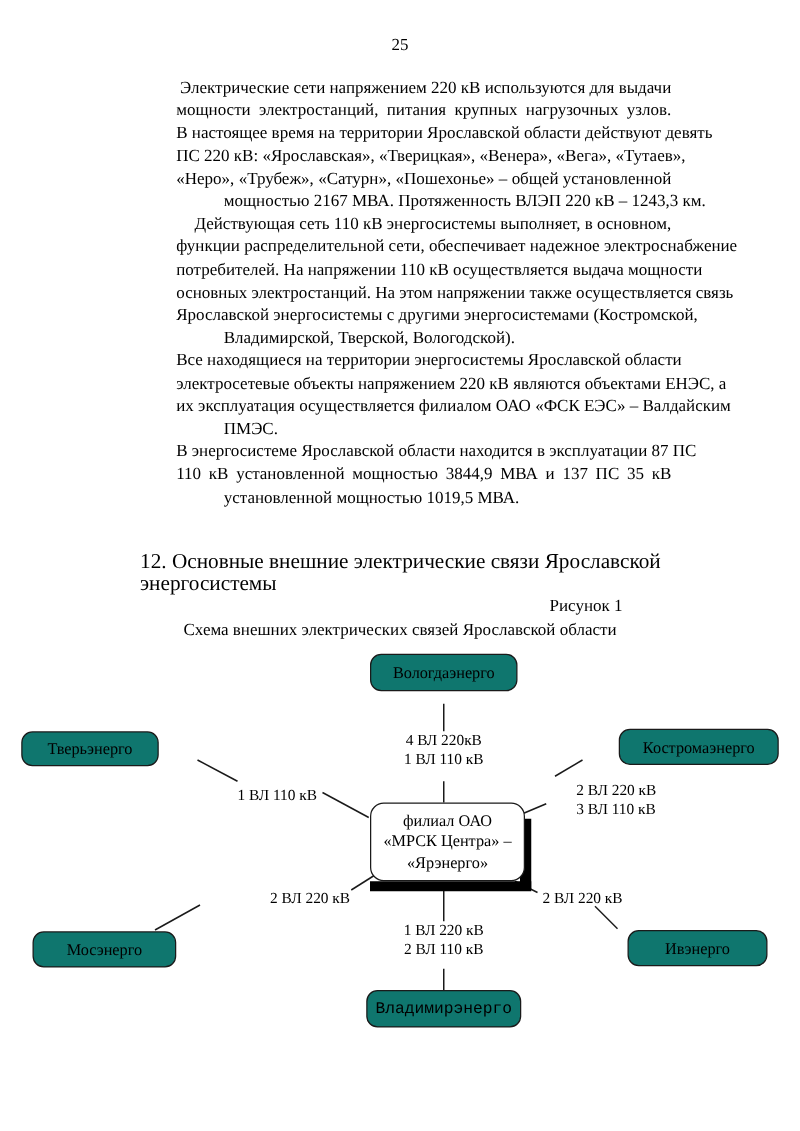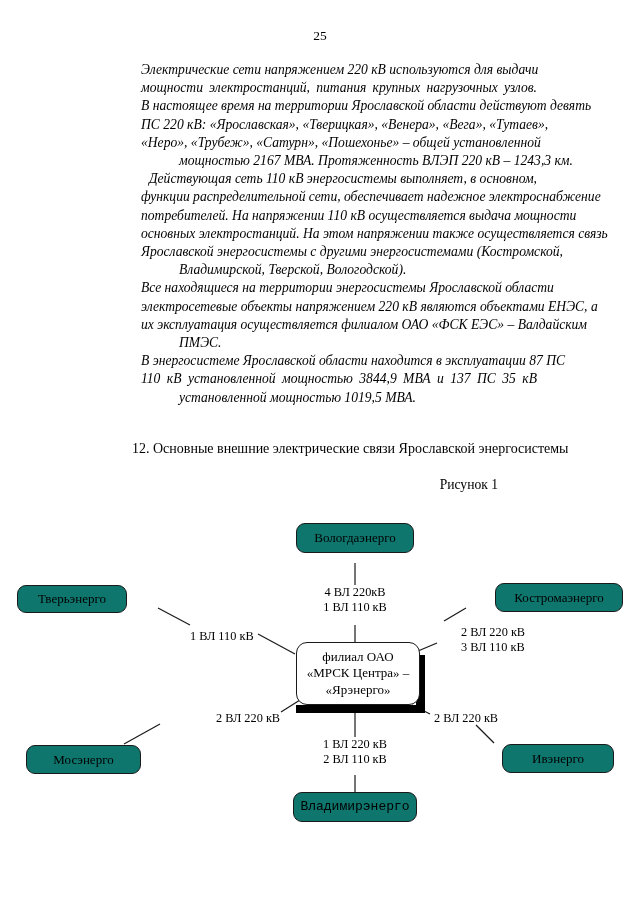--- a/index.html
+++ b/index.html
@@ -52,29 +52,29 @@
   }
   .jrow {
     display: flex;
     justify-content: space-between;
     white-space: nowrap;
   }
   .jrow.natural {
     display: block;
     white-space: normal;
   }
-  .jrow .w { display: inline-block; font-style: italic; }
+  .jrow .w { display: inline-block; }
 
   
   .section-caption {
     position: absolute;
-    left: 132px;
+    left: 112px;
     top: 440px;
     width: 460px;
-    font-size: 14px;
+    font-size: 17px;
     line-height: 18px;
   }
 
   .figure-label {
     position: absolute;
     right: 58px;
     top: 476px;
     font-size: 13.6px;
     line-height: 17px;
   }
@@ -232,20 +232,21 @@
         <span class="w">установленной мощностью 1019,5 МВА.</span>
       </div>
     </div>
 
 
   </div>
 
   <div class="section-caption">12. Основные внешние электрические связи Ярославской энергосистемы</div>
 
   <div class="figure-label">Рисунок 1</div>
+  <div class="figure-title">Схема внешних электрических связей Ярославской области</div>
 
   <div class="diagram">
 
     <svg width="640" height="320" viewBox="0 0 640 320" style="position:absolute;left:0;top:0;z-index:1">
       <g stroke="#1a1a1a" stroke-width="1.2" fill="none">
 
         <line x1="355" y1="48" x2="355" y2="70"></line>
         <line x1="355" y1="110" x2="355" y2="127"></line>
 
         <line x1="158" y1="93" x2="190" y2="110"></line>

